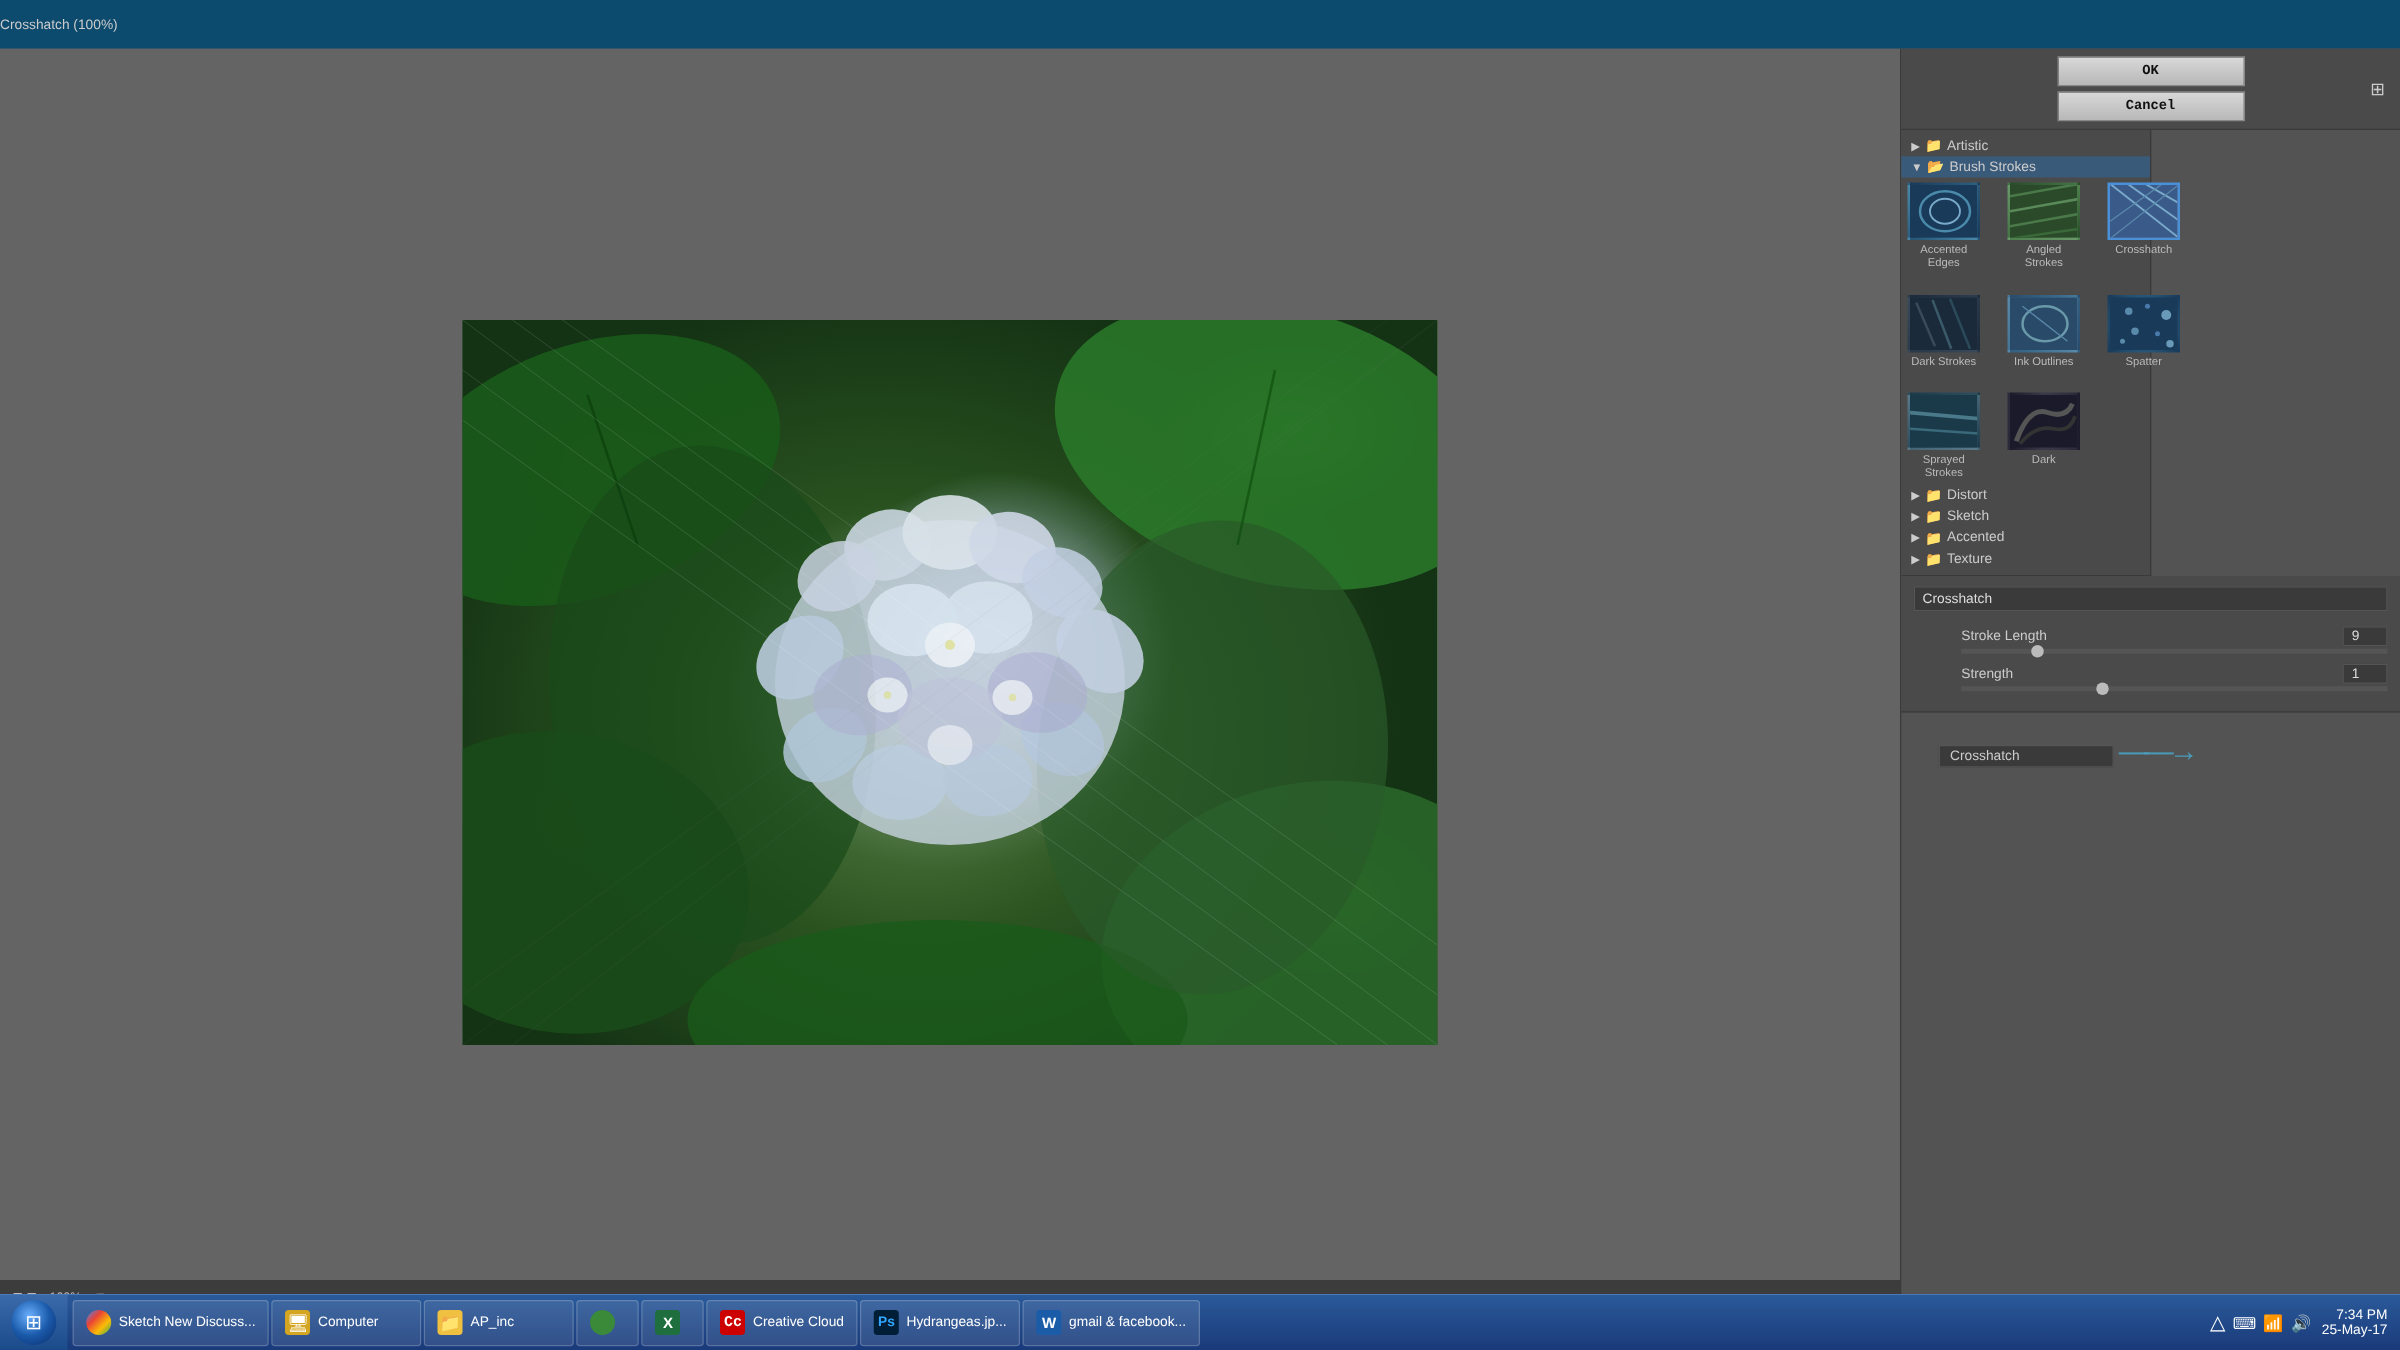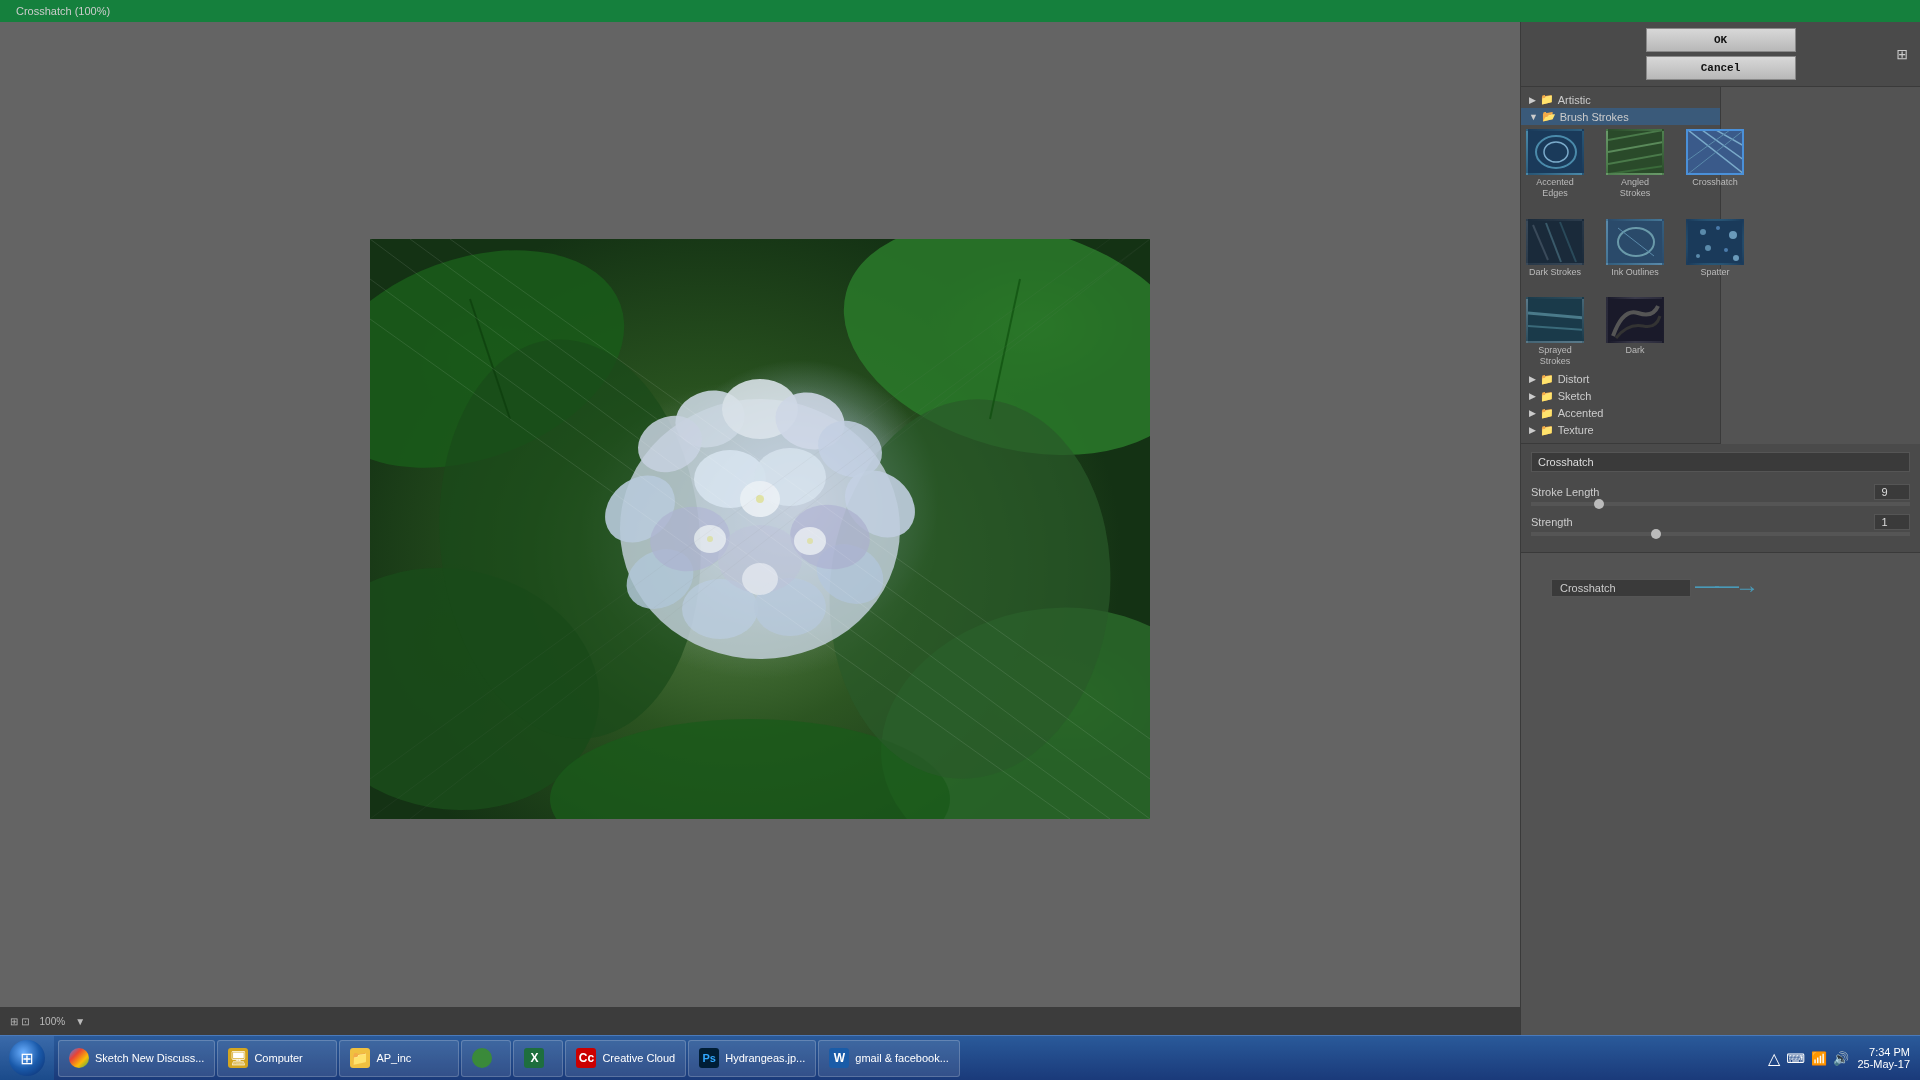--- a/index.html
+++ b/index.html
@@ -8,25 +8,25 @@
       height: 1080px;
       overflow: hidden;
       background: #646464;
       font-family: 'Segoe UI', Tahoma, Arial, sans-serif;
       font-size: 12px;
       color: #ddd;
     }
 
     
     #title-bar {
-      height: 22px;
-      background: #15803d;
-      display: flex;
-      align-items: center;
-      padding: 0 16px;
+      height: 39px;
+      background: #0c4a6e;
+      display: flex;
+      align-items: center;
+      padding: 0 0;
       font-size: 11px;
       color: #ccc;
     }
 
     
     #main-layout {
       display: flex;
       height: calc(1080px - 22px - 45px);
     }
 
@@ -170,20 +170,21 @@
       color: #ddd;
       padding: 3px 6px;
       font-size: 11px;
       margin-bottom: 12px;
       appearance: none;
       cursor: pointer;
     }
 
     .param-row {
       margin-bottom: 8px;
+      margin-left: 38px;
     }
 
     .param-label-row {
       display: flex;
       justify-content: space-between;
       align-items: center;
       margin-bottom: 2px;
     }
 
     .param-label {
@@ -303,21 +304,21 @@
       align-items: center;
       justify-content: center;
       font-size: 14px;
     }
 
     .taskbar-icon.chrome { background: linear-gradient(135deg, #4285f4, #ea4335, #fbbc05, #34a853); border-radius: 50%; }
     .taskbar-icon.explorer { background: #d4a520; }
     .taskbar-icon.folder { background: #f0c040; }
     .taskbar-icon.green { background: #3a8a3a; border-radius: 50%; }
     .taskbar-icon.excel { background: #1e6e3e; }
-    .taskbar-icon.adobe { background: #cc0000; }
+    .taskbar-icon.adobe { background: #cc0000; font-family: Liberation Mono, monospace; }
     .taskbar-icon.ps { background: #001e36; }
     .taskbar-icon.word { background: #1a5ca8; }
 
     #taskbar-right {
       display: flex;
       align-items: center;
       padding: 0 10px;
       gap: 8px;
       font-size: 11px;
       color: #fff;

